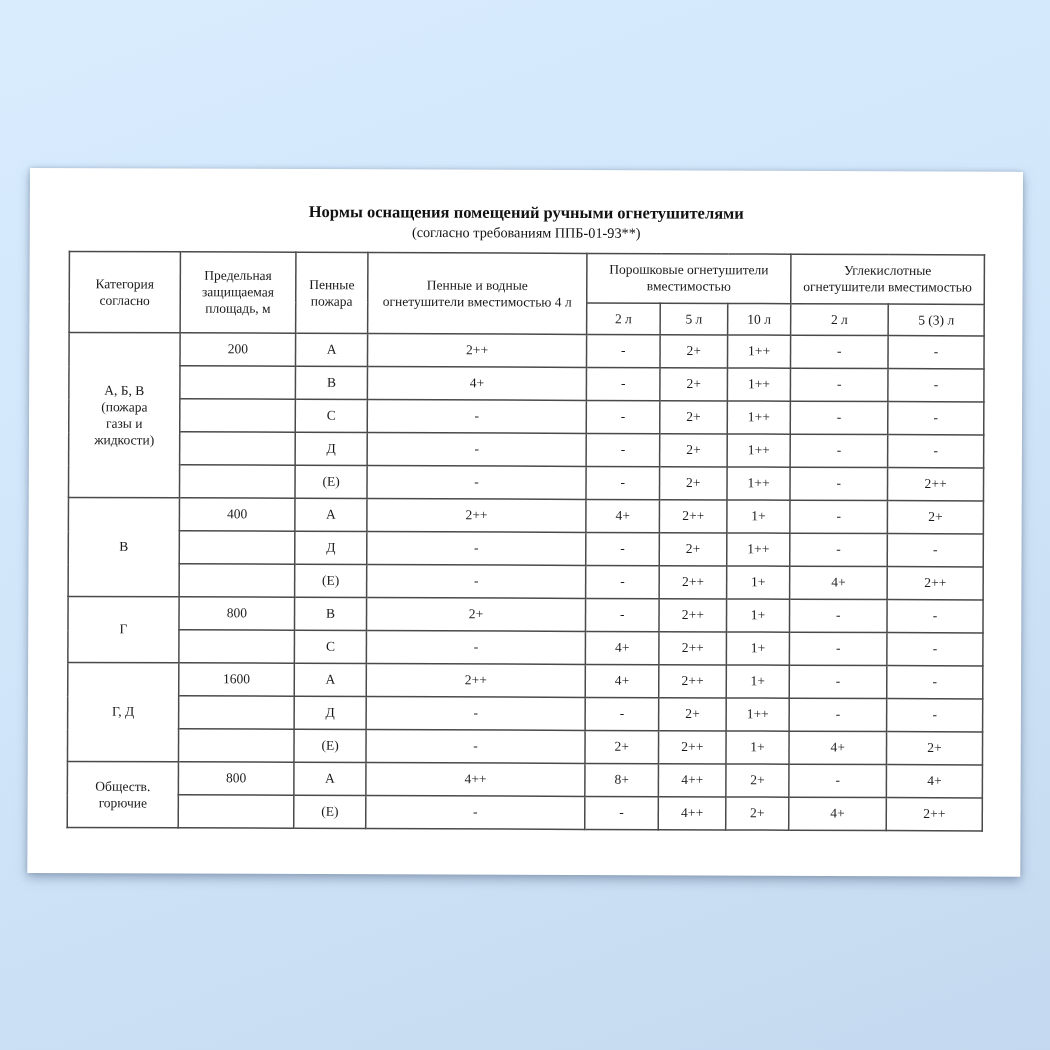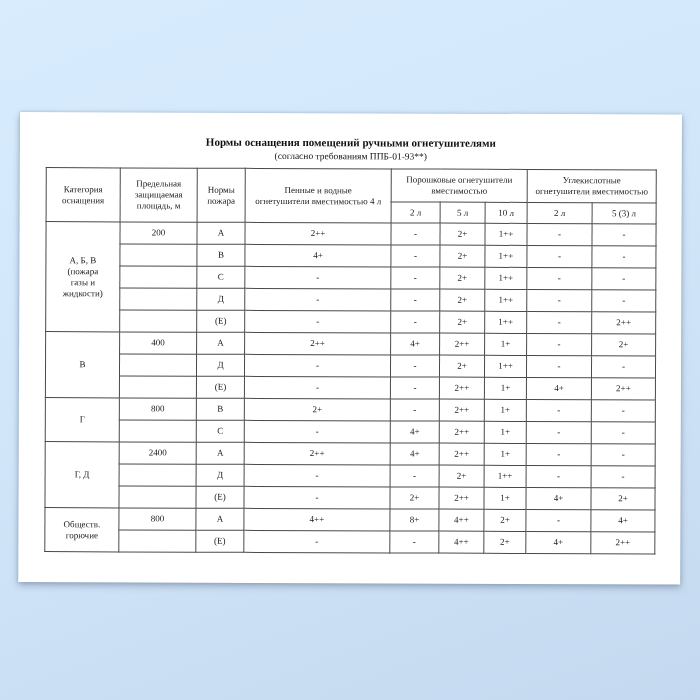--- a/index.html
+++ b/index.html
@@ -72,25 +72,25 @@
         <col style="width:146px">
           <col style="width:49px">
           <col style="width:45px">
         <col style="width:42px">
           <col style="width:65px">
           <col style="width:64px">
       </colgroup>
       <thead>
         <tr class="group-row">
           <th rowspan="2">Категория
-оснащения</th>
+согласно</th>
           <th rowspan="2">Предельная
 защищаемая
 площадь, м</th>
-          <th rowspan="2">Нормы
+          <th rowspan="2">Пенные
 пожара</th>
           <th rowspan="2">Пенные и водные
 огнетушители вместимостью 4 л</th>
           <th colspan="3">Порошковые огнетушители
 вместимостью</th>
           <th colspan="2">Углекислотные
 огнетушители вместимостью</th>
         </tr>
         <tr class="size-row">
           <th>2 л</th>
@@ -202,21 +202,21 @@
             <td>С</td>
             <td>-</td>
             <td>4+</td>
             <td>2++</td>
             <td>1+</td>
             <td>-</td>
             <td>-</td>
           </tr>
           <tr>
             <td rowspan="3">Г, Д</td>
-            <td>2400</td>
+            <td>1600</td>
             <td>А</td>
             <td>2++</td>
             <td>4+</td>
             <td>2++</td>
             <td>1+</td>
             <td>-</td>
             <td>-</td>
           </tr>
           <tr>
             <td></td>

